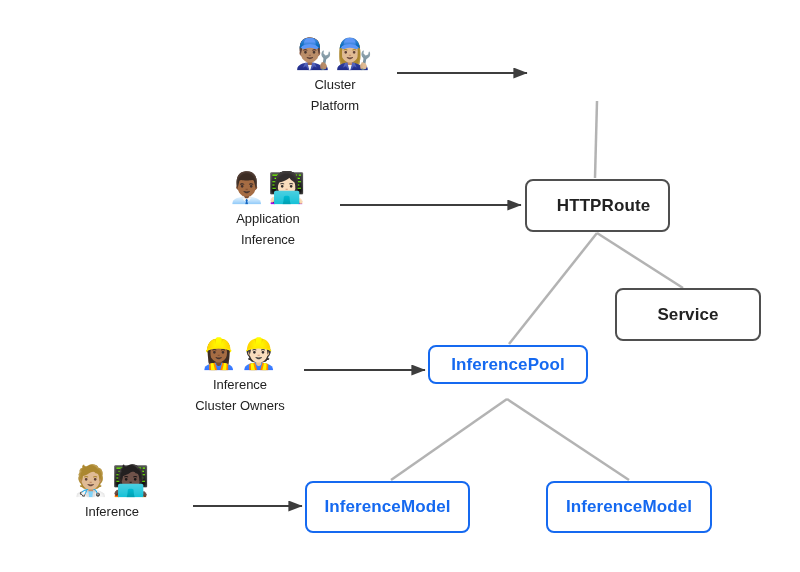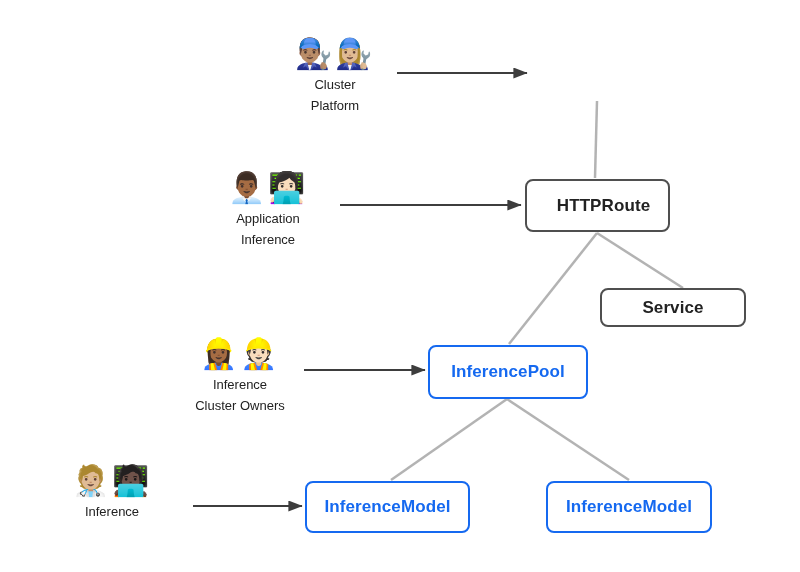--- a/index.html
+++ b/index.html
@@ -49,22 +49,22 @@
   .node.core {
     border: 2.5px solid var(--core_border, #4f4f4f);
     color: var(--core_text, #212121);
   }
   .node.extension {
     border: 2.5px solid var(--extension_accent, #1569f0);
     color: var(--extension_accent, #1569f0);
   }
   .node-gateway            { left: 530px; top: 46px;  width: 134px; height: 54px; }
   .node-httproute          { left: 525px; top: 179px; width: 145px; height: 53px; padding-left: 12px; }
-  .node-service            { left: 600px; top: 288px; width: 146px; height: 39px; }
-  .node-inferencepool      { left: 428px; top: 345px; width: 160px; height: 54px; }
+  .node-service            { left: 615px; top: 288px; width: 146px; height: 53px; }
+  .node-inferencepool      { left: 428px; top: 345px; width: 160px; height: 39px; }
   .node-inferencemodel-l   { left: 305px; top: 481px; width: 165px; height: 52px; }
   .node-inferencemodel-r   { left: 546px; top: 481px; width: 166px; height: 52px; }
 
   .persona {
     position: absolute;
     text-align: center;
   }
   .persona .emoji {
     display: block;
     font-size: 30px;

